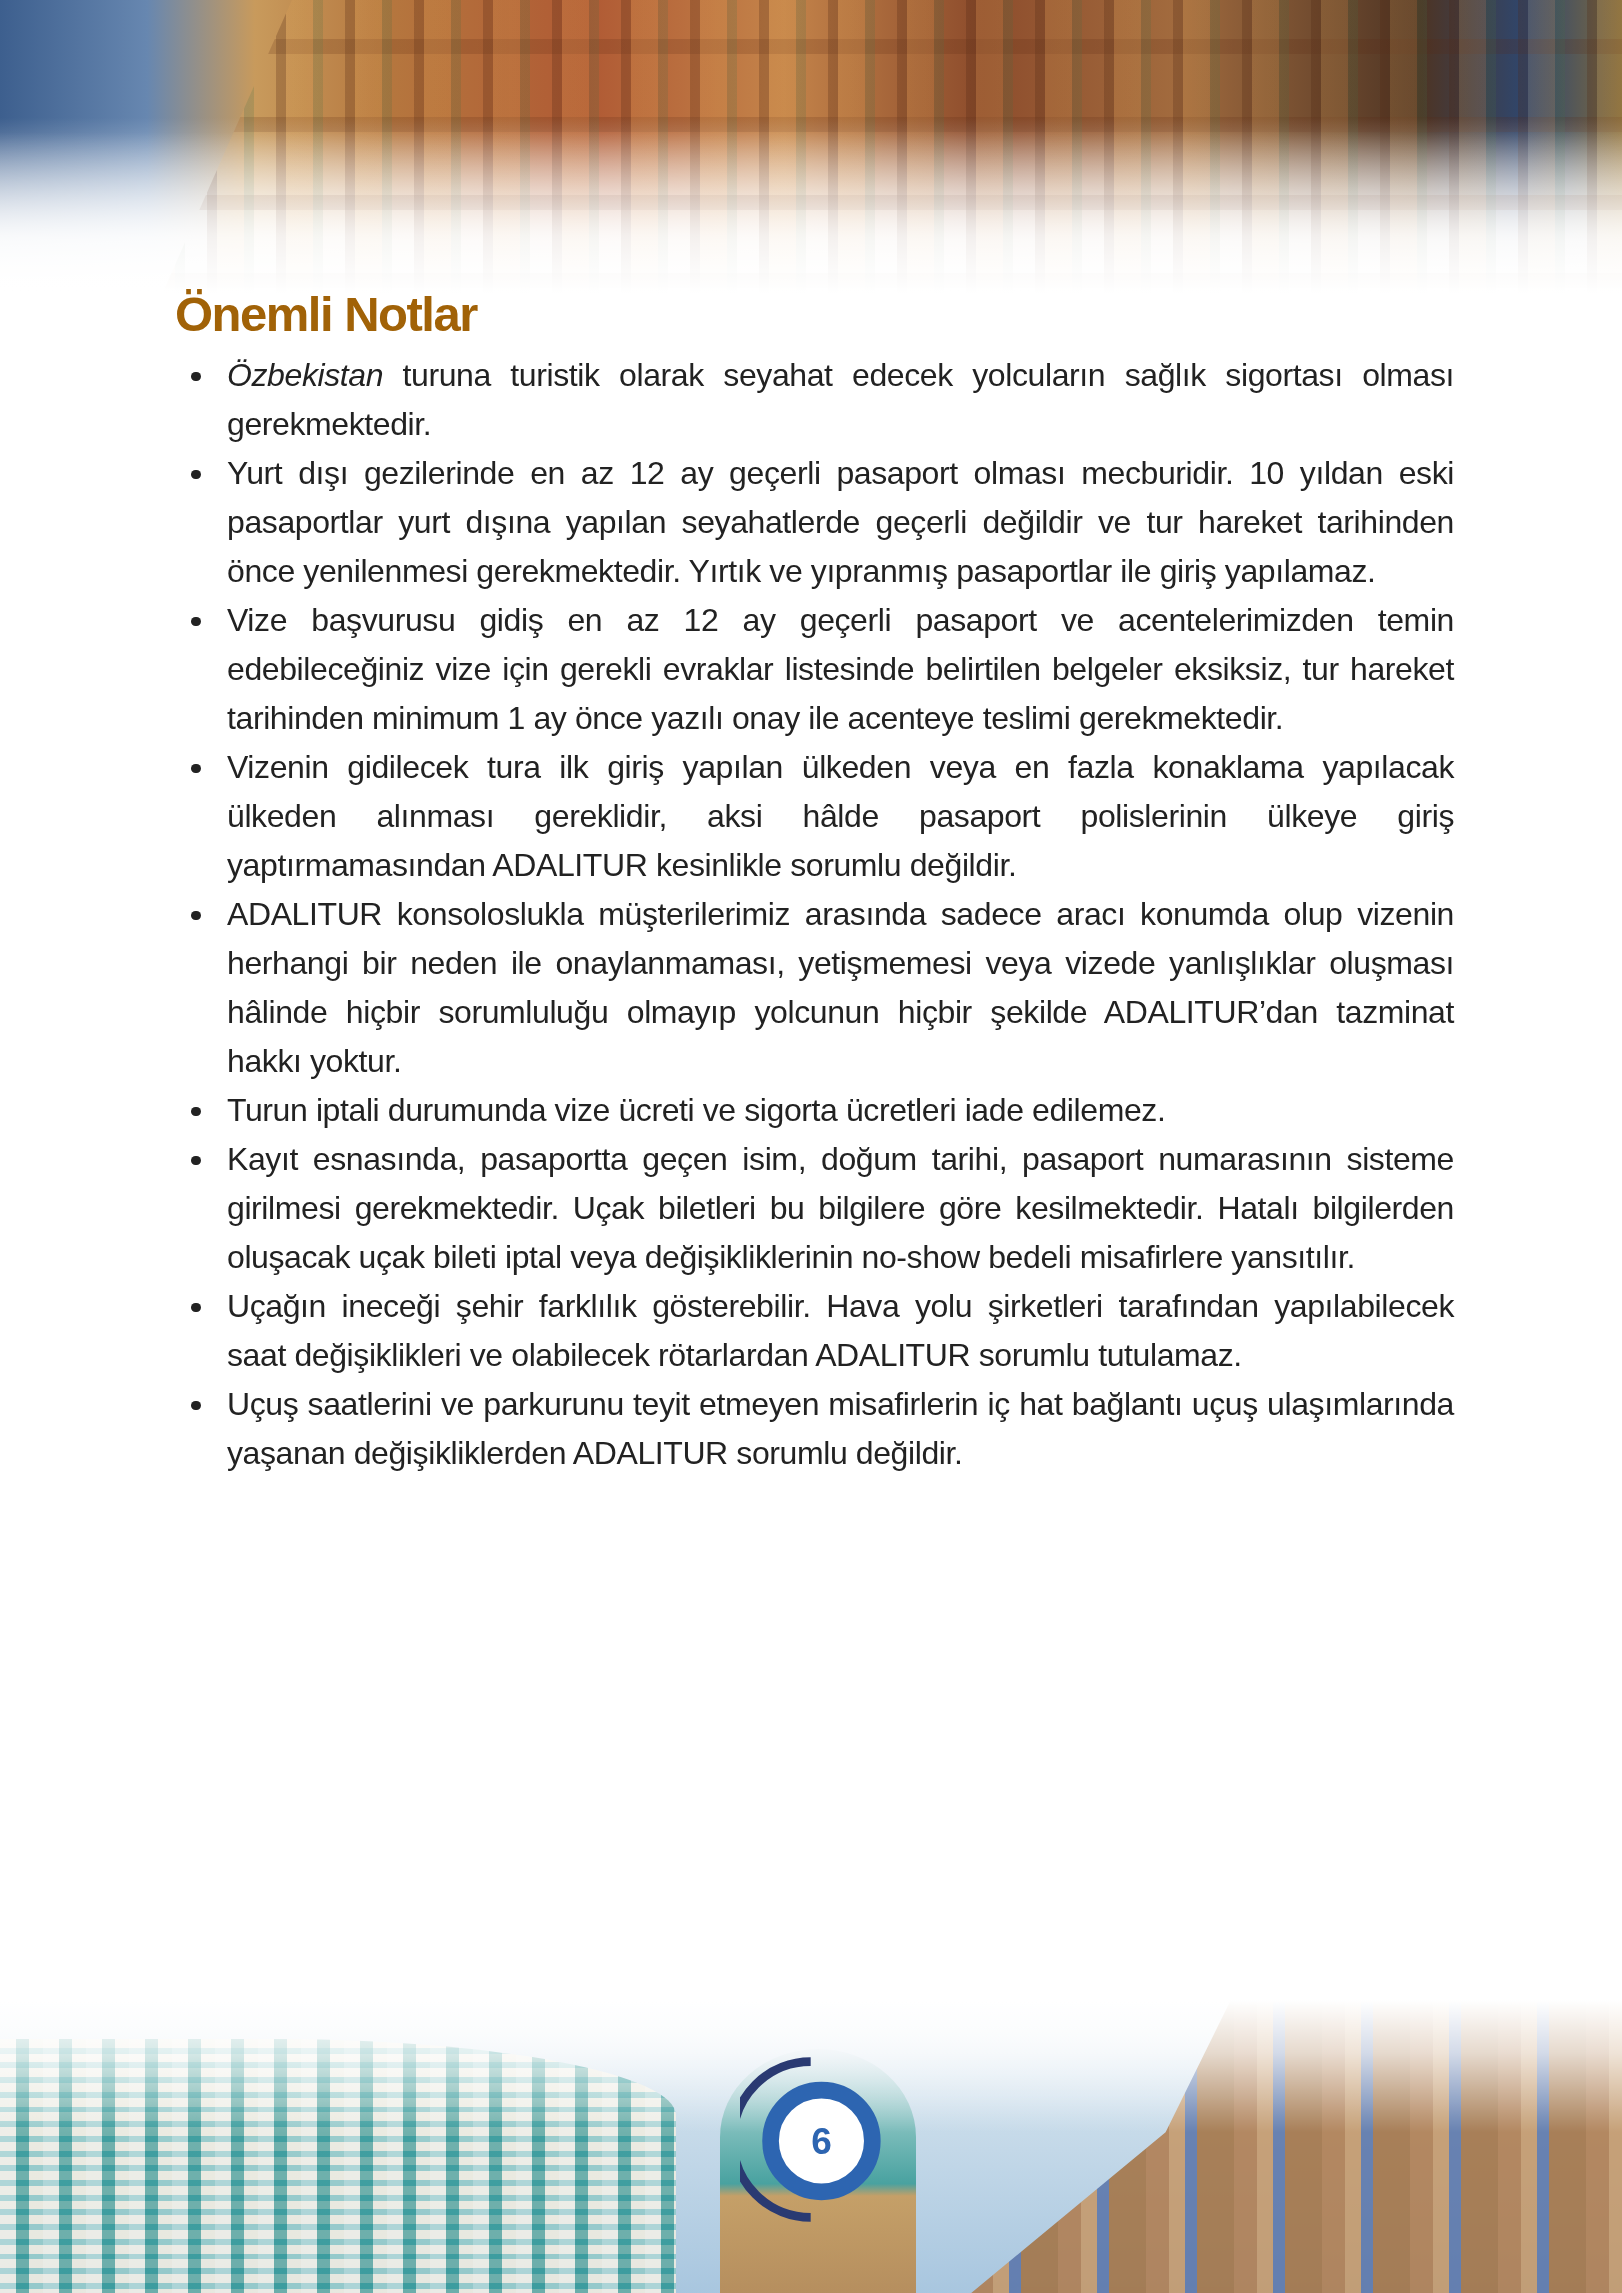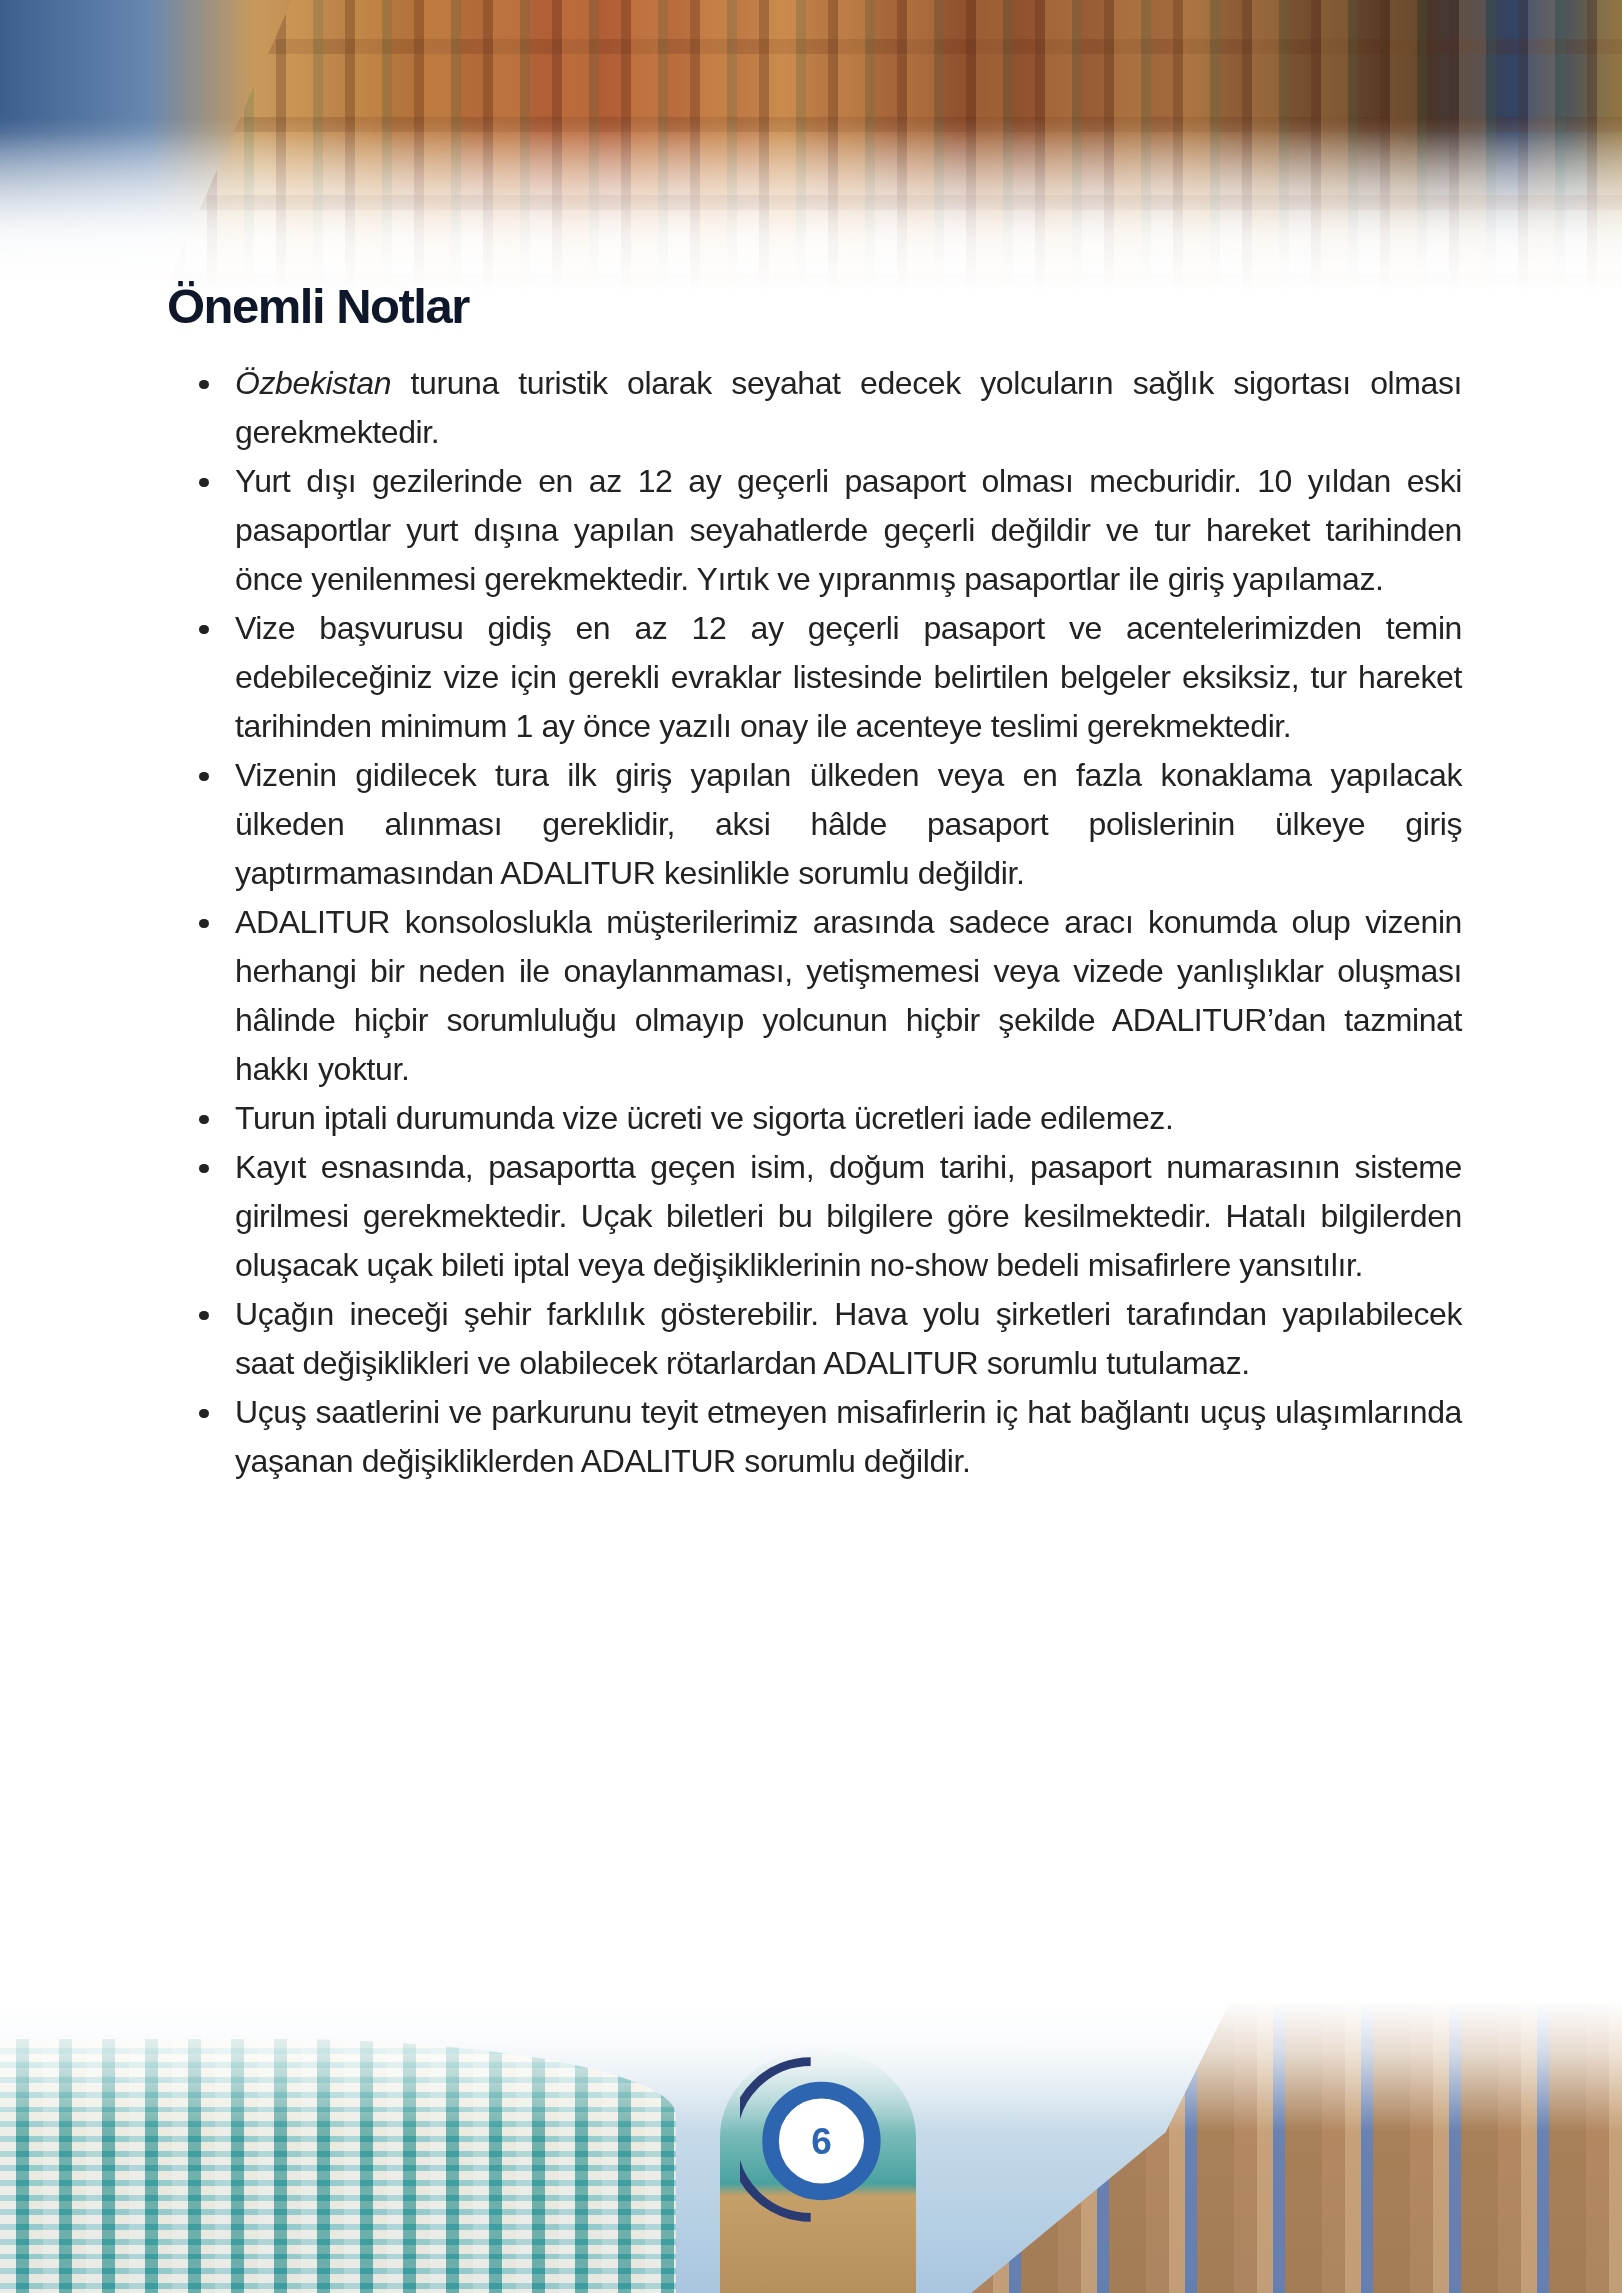--- a/index.html
+++ b/index.html
@@ -64,28 +64,28 @@
       position:absolute; left:740px; top:2049px; width:157px; height:181px;
     }
     .page-badge svg { position:absolute; left:0; top:0; }
     .page-number {
       position:absolute; left:47px; top:69px; width:69px; height:47px;
       text-align:center; font-weight:bold; font-size:37px; line-height:47px; color:#2d65b1;
       font-family:"Liberation Sans", sans-serif;
     }
     
     .page-title {
-      position:absolute; left:167px; top:278px; margin:0;
+      position:absolute; left:167px; top:278px; margin:8px;
       font-family:"Liberation Sans", sans-serif; font-weight:bold;
-      font-size:49px; letter-spacing:-1.5px; color:#0f172a;
+      font-size:49px; letter-spacing:-1.5px; color:#a16207;
     }
     
     .notes {
       position:absolute; left:227px; top:351px; width:1227px;
-      margin:8px; padding:0; list-style:none;
+      margin:0; padding:0; list-style:none;
       font-family:"Liberation Sans", sans-serif;
       font-size:32px; line-height:49px; color:#222222;
       letter-spacing:-0.4px;
     }
     .notes li { position:relative; text-align:justify; text-align-last:left; }
     .notes li::before {
       content:""; position:absolute; left:-36px; top:20.6px;
       width:9.8px; height:9.8px; border-radius:50%; background:#222;
     }
     .notes b { font-weight:normal; }

